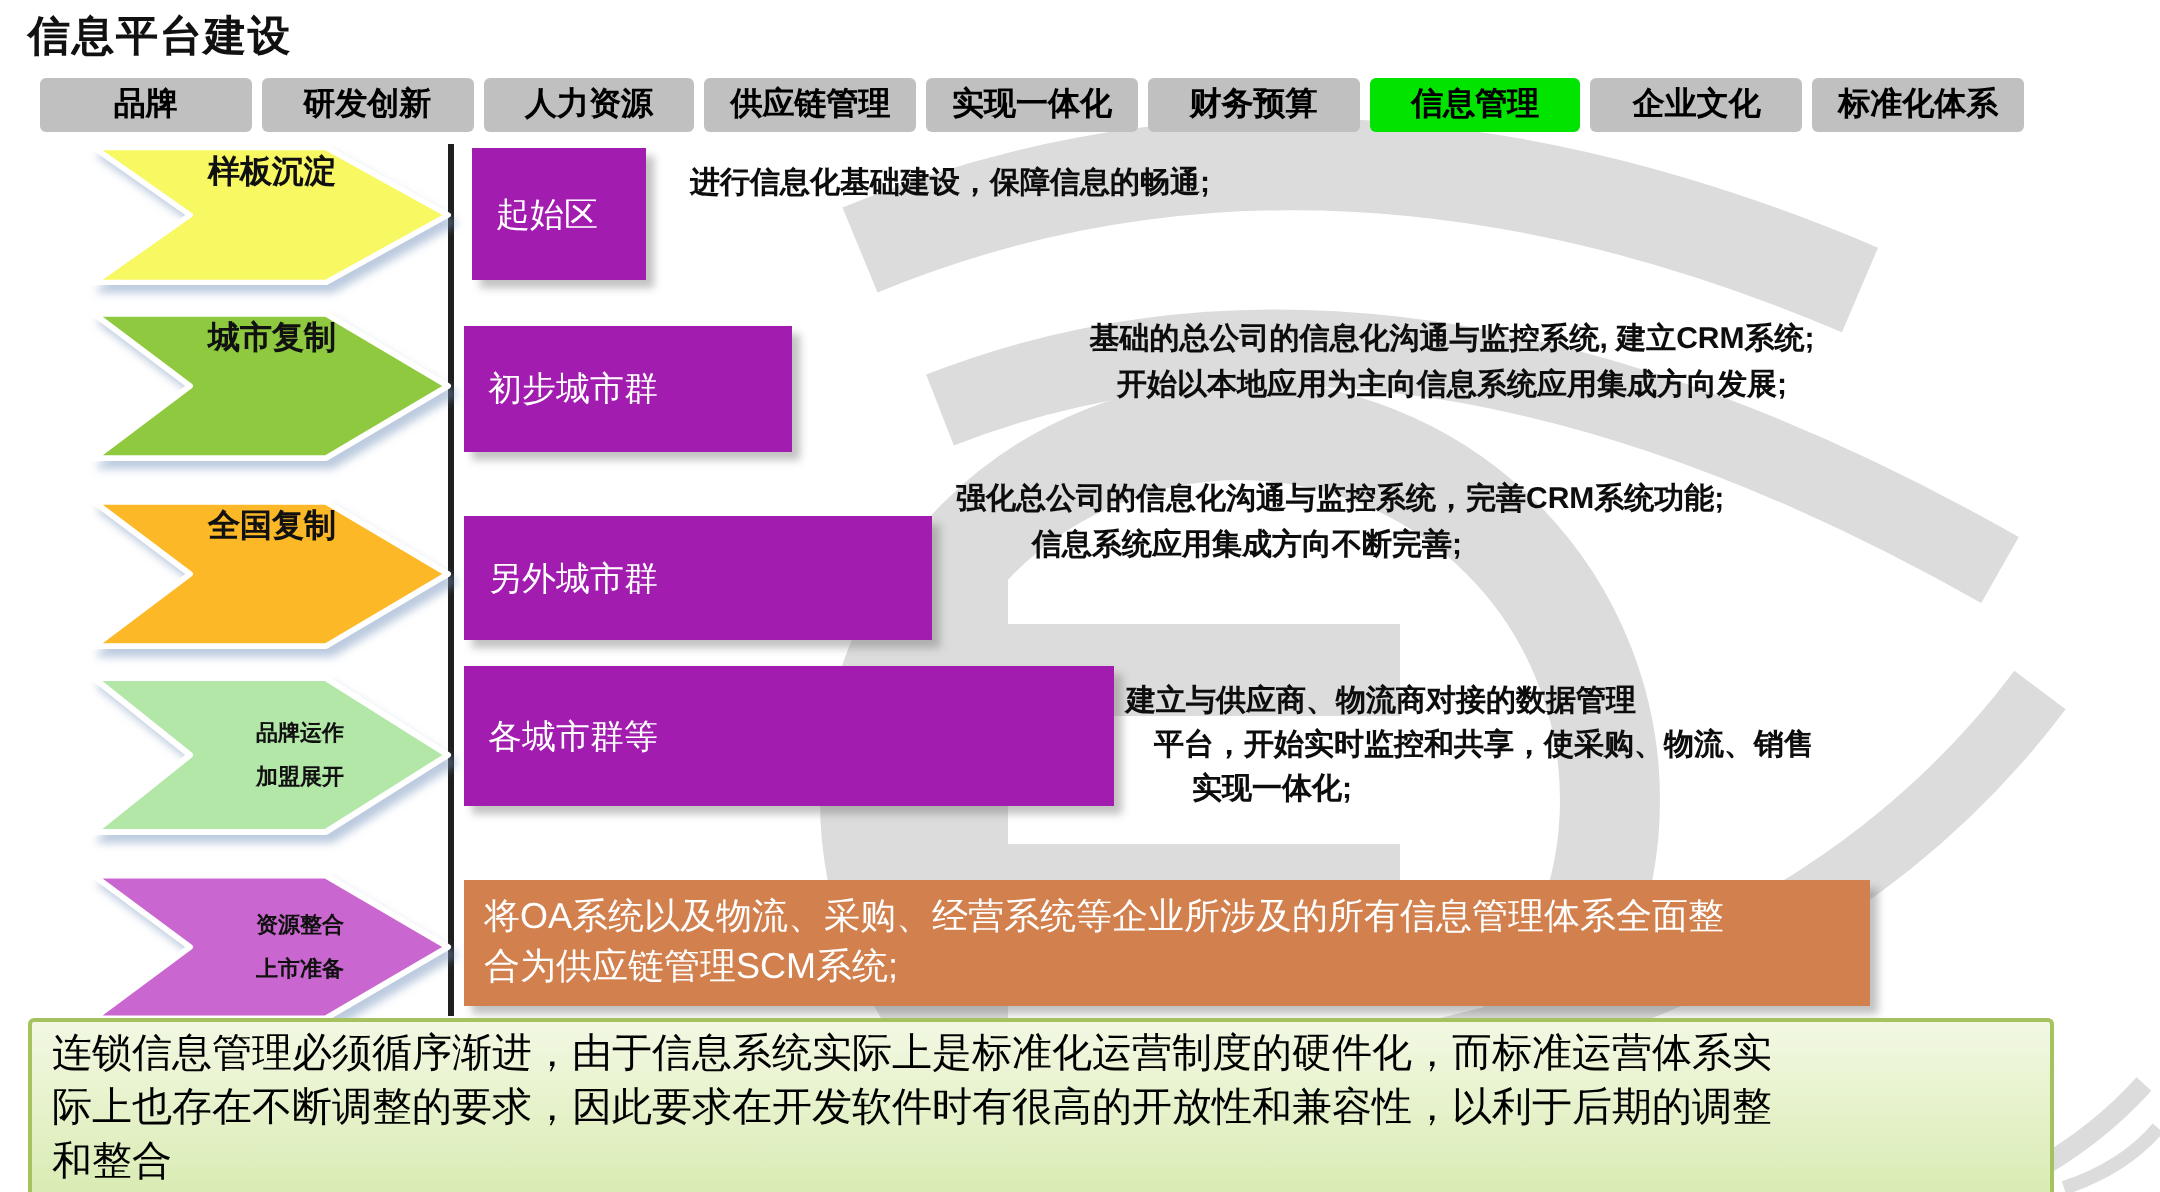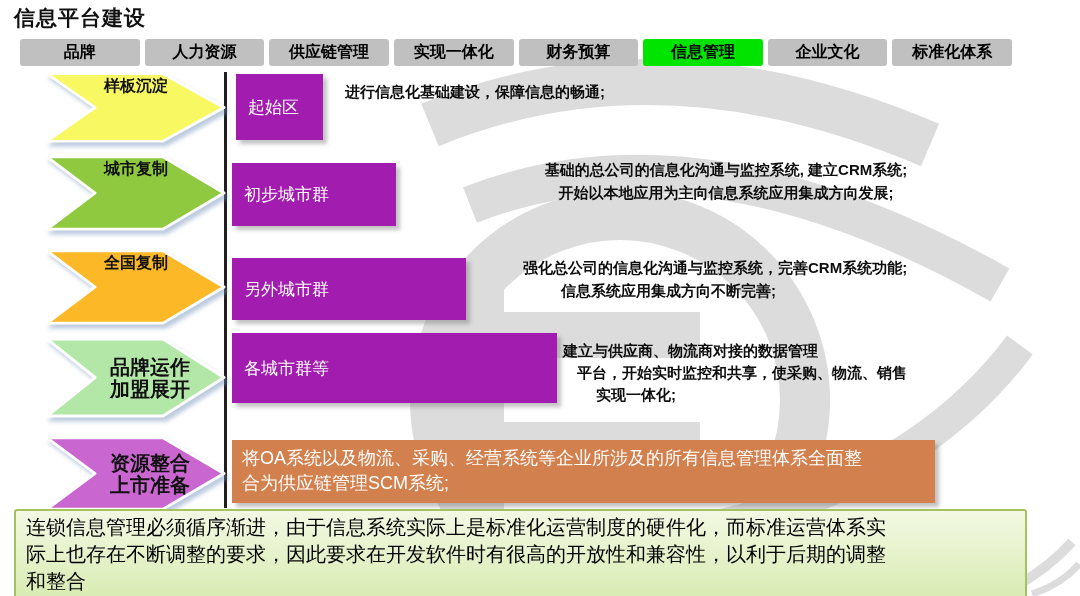--- a/index.html
+++ b/index.html
@@ -19,21 +19,21 @@
 
   .divider{position:absolute;left:224px;top:72px;width:3px;height:436px;background:#1f1f1f;}
 
   .arrow{position:absolute;width:182px;}
   .arrow svg{position:absolute;left:0;top:0;width:100%;height:100%;
              filter:drop-shadow(3px 4px 2px rgba(120,150,190,.5));}
   .arrow .lbl-top{position:absolute;left:0;top:4px;width:100%;text-align:center;
                   font-size:16px;font-weight:600;color:#111;}
   .arrow .lbl-mid{position:absolute;left:28px;top:0;width:154px;height:100%;display:flex;
                   flex-direction:column;align-items:center;justify-content:center;
-                  font-size:20px;font-weight:600;line-height:22px;color:#111;}
+                  font-size:11px;font-weight:600;line-height:22px;color:#111;}
 
   .obox{position:absolute;background:#a21caf;color:#fff;display:flex;align-items:center;
         box-shadow:4px 4px 4px rgba(120,120,120,.45);font-size:17px;padding-left:12px;box-sizing:border-box;}
   .obox-wide{position:absolute;background:#d2804e;color:#fff;box-shadow:4px 4px 4px rgba(120,120,120,.45);
         font-size:18px;line-height:25px;padding:6px 10px;box-sizing:border-box;}
 
   .desc{position:absolute;font-size:15px;font-weight:600;line-height:23px;color:#0d0d0d;white-space:nowrap;}
   .desc.center{text-align:center;}
   .ind1{margin-left:38px;}
   .ind2{margin-left:14px;}
@@ -64,20 +64,21 @@
       <rect x="452" y="422" width="248" height="46"></rect>
     </g>
   </svg>
 
   <div class="layer">
 
     <div class="page-title">信息平台建设</div>
 
     <div class="tabbar">
       <div class="tab">品牌</div>
+      <div class="tab">研发创新</div>
       <div class="tab">人力资源</div>
       <div class="tab">供应链管理</div>
       <div class="tab">实现一体化</div>
       <div class="tab">财务预算</div>
       <div class="tab active">信息管理</div>
       <div class="tab">企业文化</div>
       <div class="tab">标准化体系</div>
     </div>
 
     <div class="divider"></div>
@@ -142,21 +143,21 @@
 
     <div class="desc" style="left:345px;top:80px;">
       <div>进行信息化基础建设，保障信息的畅通;</div>
     </div>
 
     <div class="desc center" style="left:420px;top:158px;width:612px;">
       <div>基础的总公司的信息化沟通与监控系统, 建立CRM系统;</div>
       <div>开始以本地应用为主向信息系统应用集成方向发展;</div>
     </div>
 
-    <div class="desc" style="left:478px;top:256px;margin-left:45px;">
+    <div class="desc" style="left:478px;top:238px;">
       <div>强化总公司的信息化沟通与监控系统，完善CRM系统功能;</div>
       <div class="ind1">信息系统应用集成方向不断完善;</div>
     </div>
 
     <div class="desc" style="left:563px;top:340px;line-height:22px;">
       <div>建立与供应商、物流商对接的数据管理</div>
       <div class="ind2">平台，开始实时监控和共享，使采购、物流、销售</div>
       <div class="ind3">实现一体化;</div>
     </div>
 

